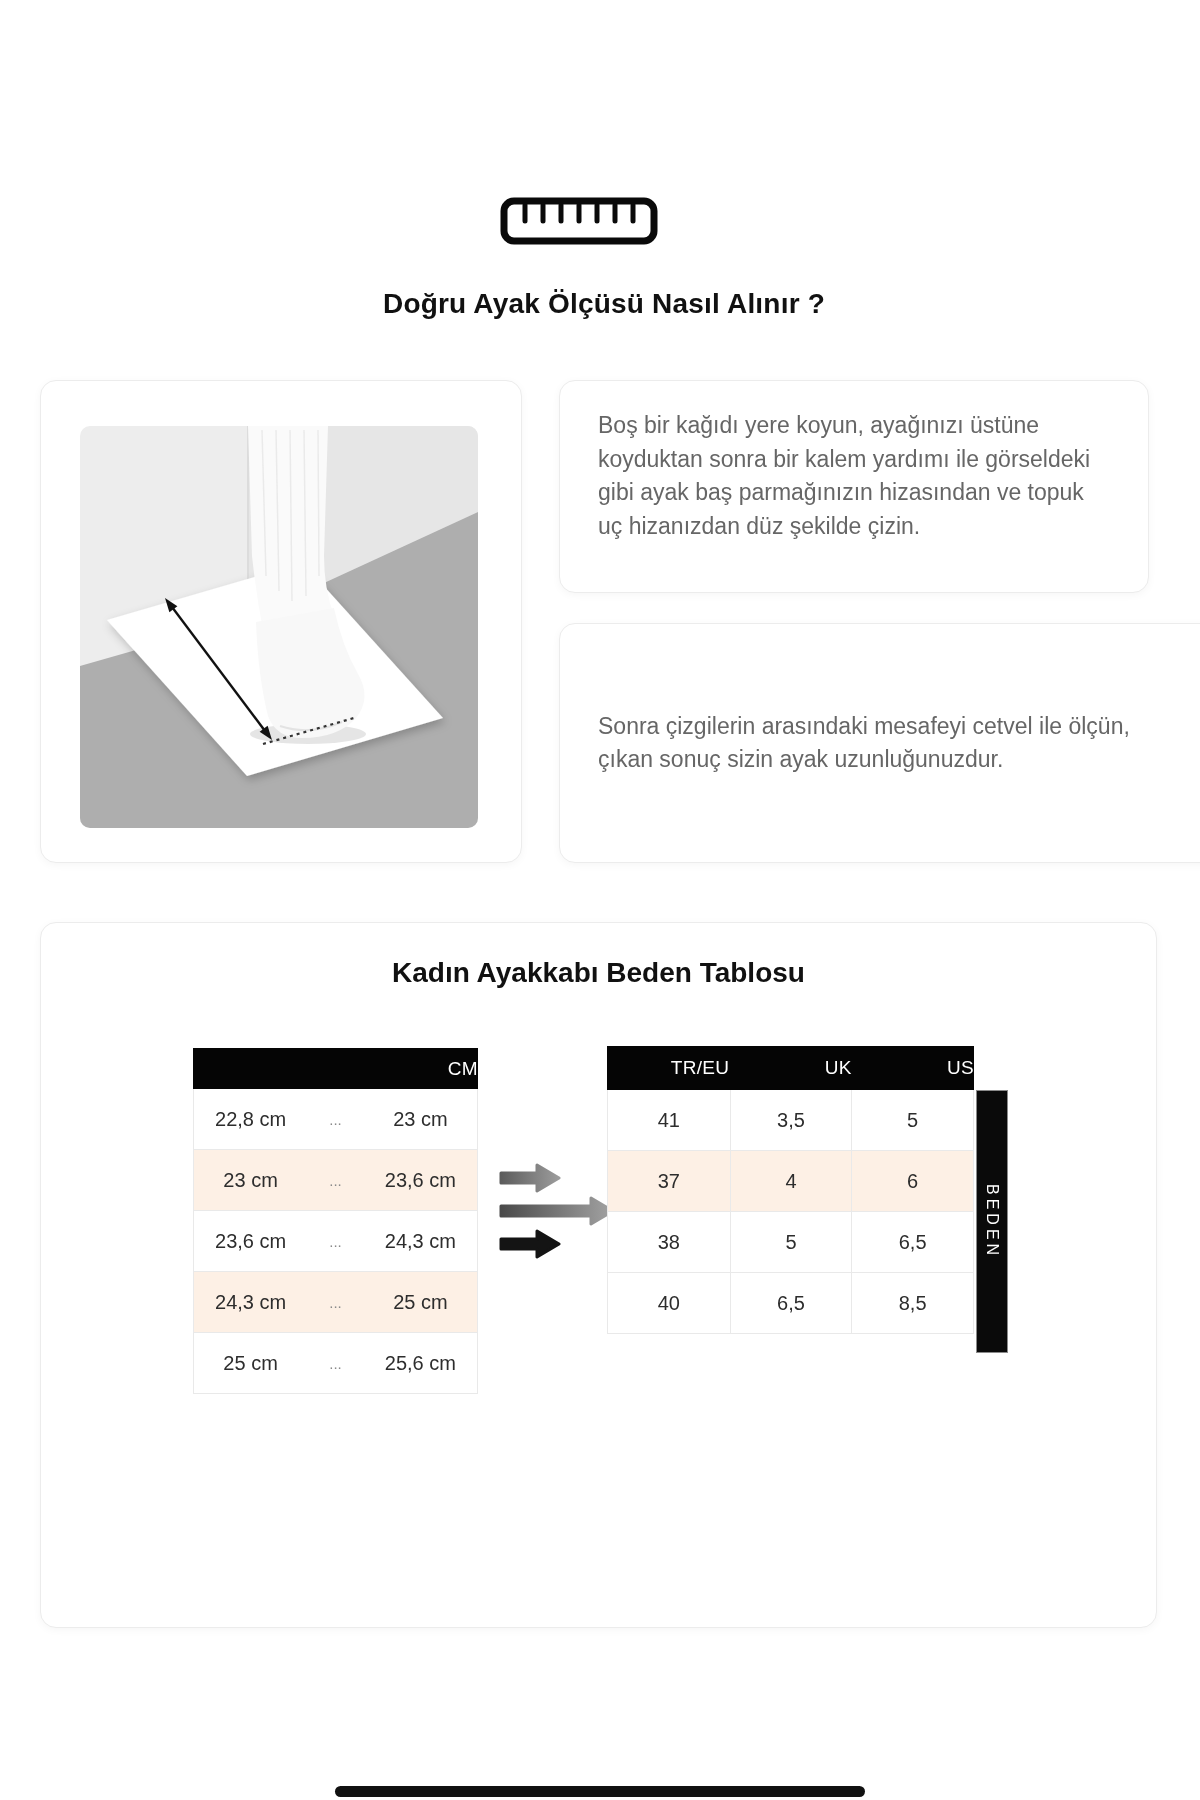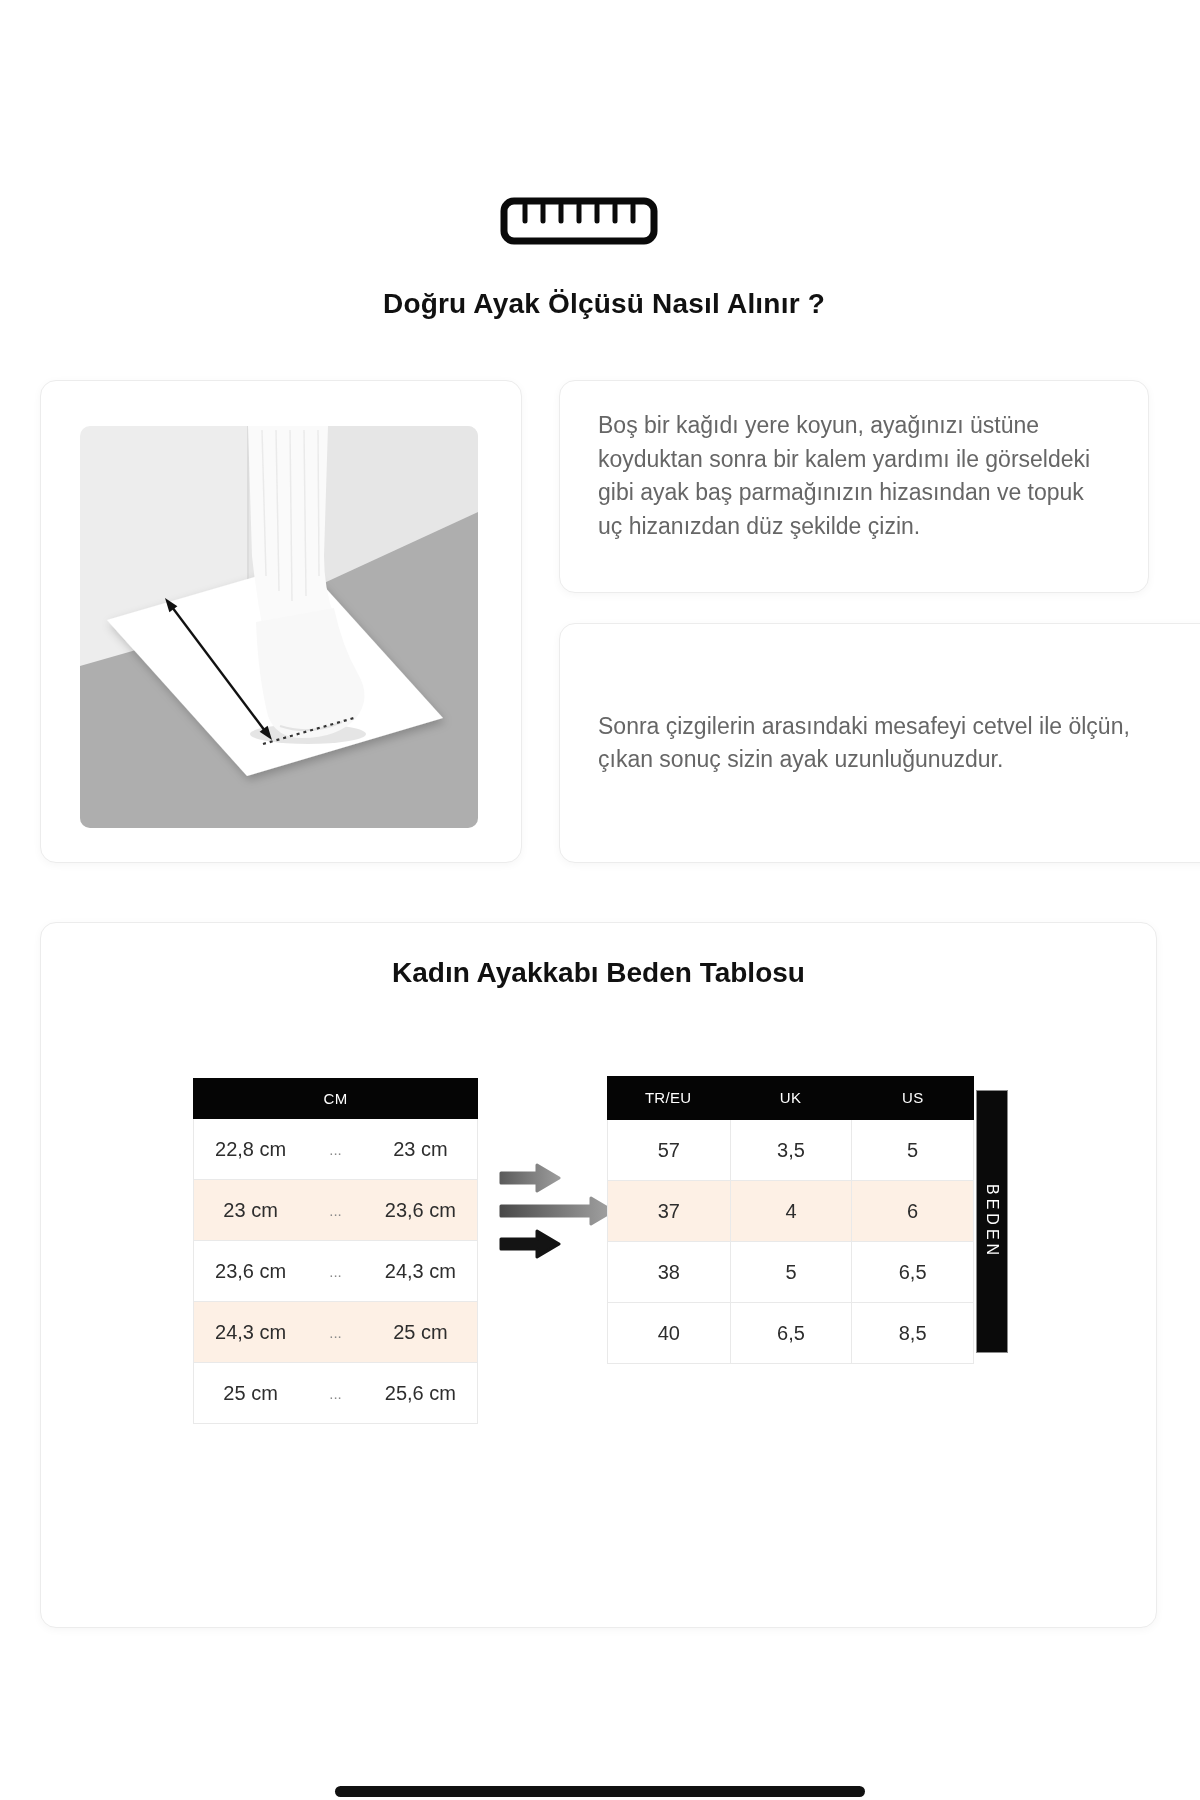--- a/index.html
+++ b/index.html
@@ -20,22 +20,22 @@
   .txt-card-1{left:559px;top:380px;width:590px;height:213px;padding:28px 38px;}
   .txt-card-2{left:559px;top:623px;width:670px;height:240px;padding:20px 38px;display:flex;align-items:center;}
   .para{margin:0;font-size:23px;line-height:33.5px;color:#666;}
 
   
   .section-card{left:40px;top:922px;width:1117px;height:706px;}
   .section-title{position:absolute;left:0;top:34px;width:100%;margin:0;text-align:center;
                  font-size:28px;font-weight:700;color:#111;}
 
   .tbl{position:absolute;box-sizing:border-box;font-size:20px;color:#2d2d2d;}
-  .t-head{background:#050505;color:#fff;height:41px;line-height:41px;text-align:center;
-          font-size:15px;letter-spacing:.3px;margin-top:30px;}
+  .t-head{background:#050505;color:#fff;height:41px;line-height:41px;text-align:right;
+          font-size:19px;letter-spacing:.3px;}
   .t-body{border:1px solid #e9e9e9;border-top:none;}
   .t-row{display:grid;height:60px;align-items:center;text-align:center;background:#fff;}
   .t-row + .t-row{border-top:1px solid #e9e9e9;}
   .t-row.alt{background:#fdf0e5;}
 
   .cm-table{left:152px;top:125px;width:285px;}
   .cm-table .t-row{grid-template-columns:1.2fr .6fr 1.2fr;}
   .dots{color:#8a8a8a;font-size:15px;}
 
   .size-table{left:566px;top:123px;width:367px;}
@@ -177,21 +177,21 @@
     </svg>
 
     <div class="tbl size-table">
       <div class="t-head">
         <span>TR/EU</span>
         <span>UK</span>
         <span>US</span>
       </div>
       <div class="t-body">
         <div class="t-row">
-          <span>57</span>
+          <span>41</span>
             <span>3,5</span>
             <span>5</span>
         </div>
         <div class="t-row alt">
           <span>37</span>
             <span>4</span>
             <span>6</span>
         </div>
         <div class="t-row">
           <span>38</span>

